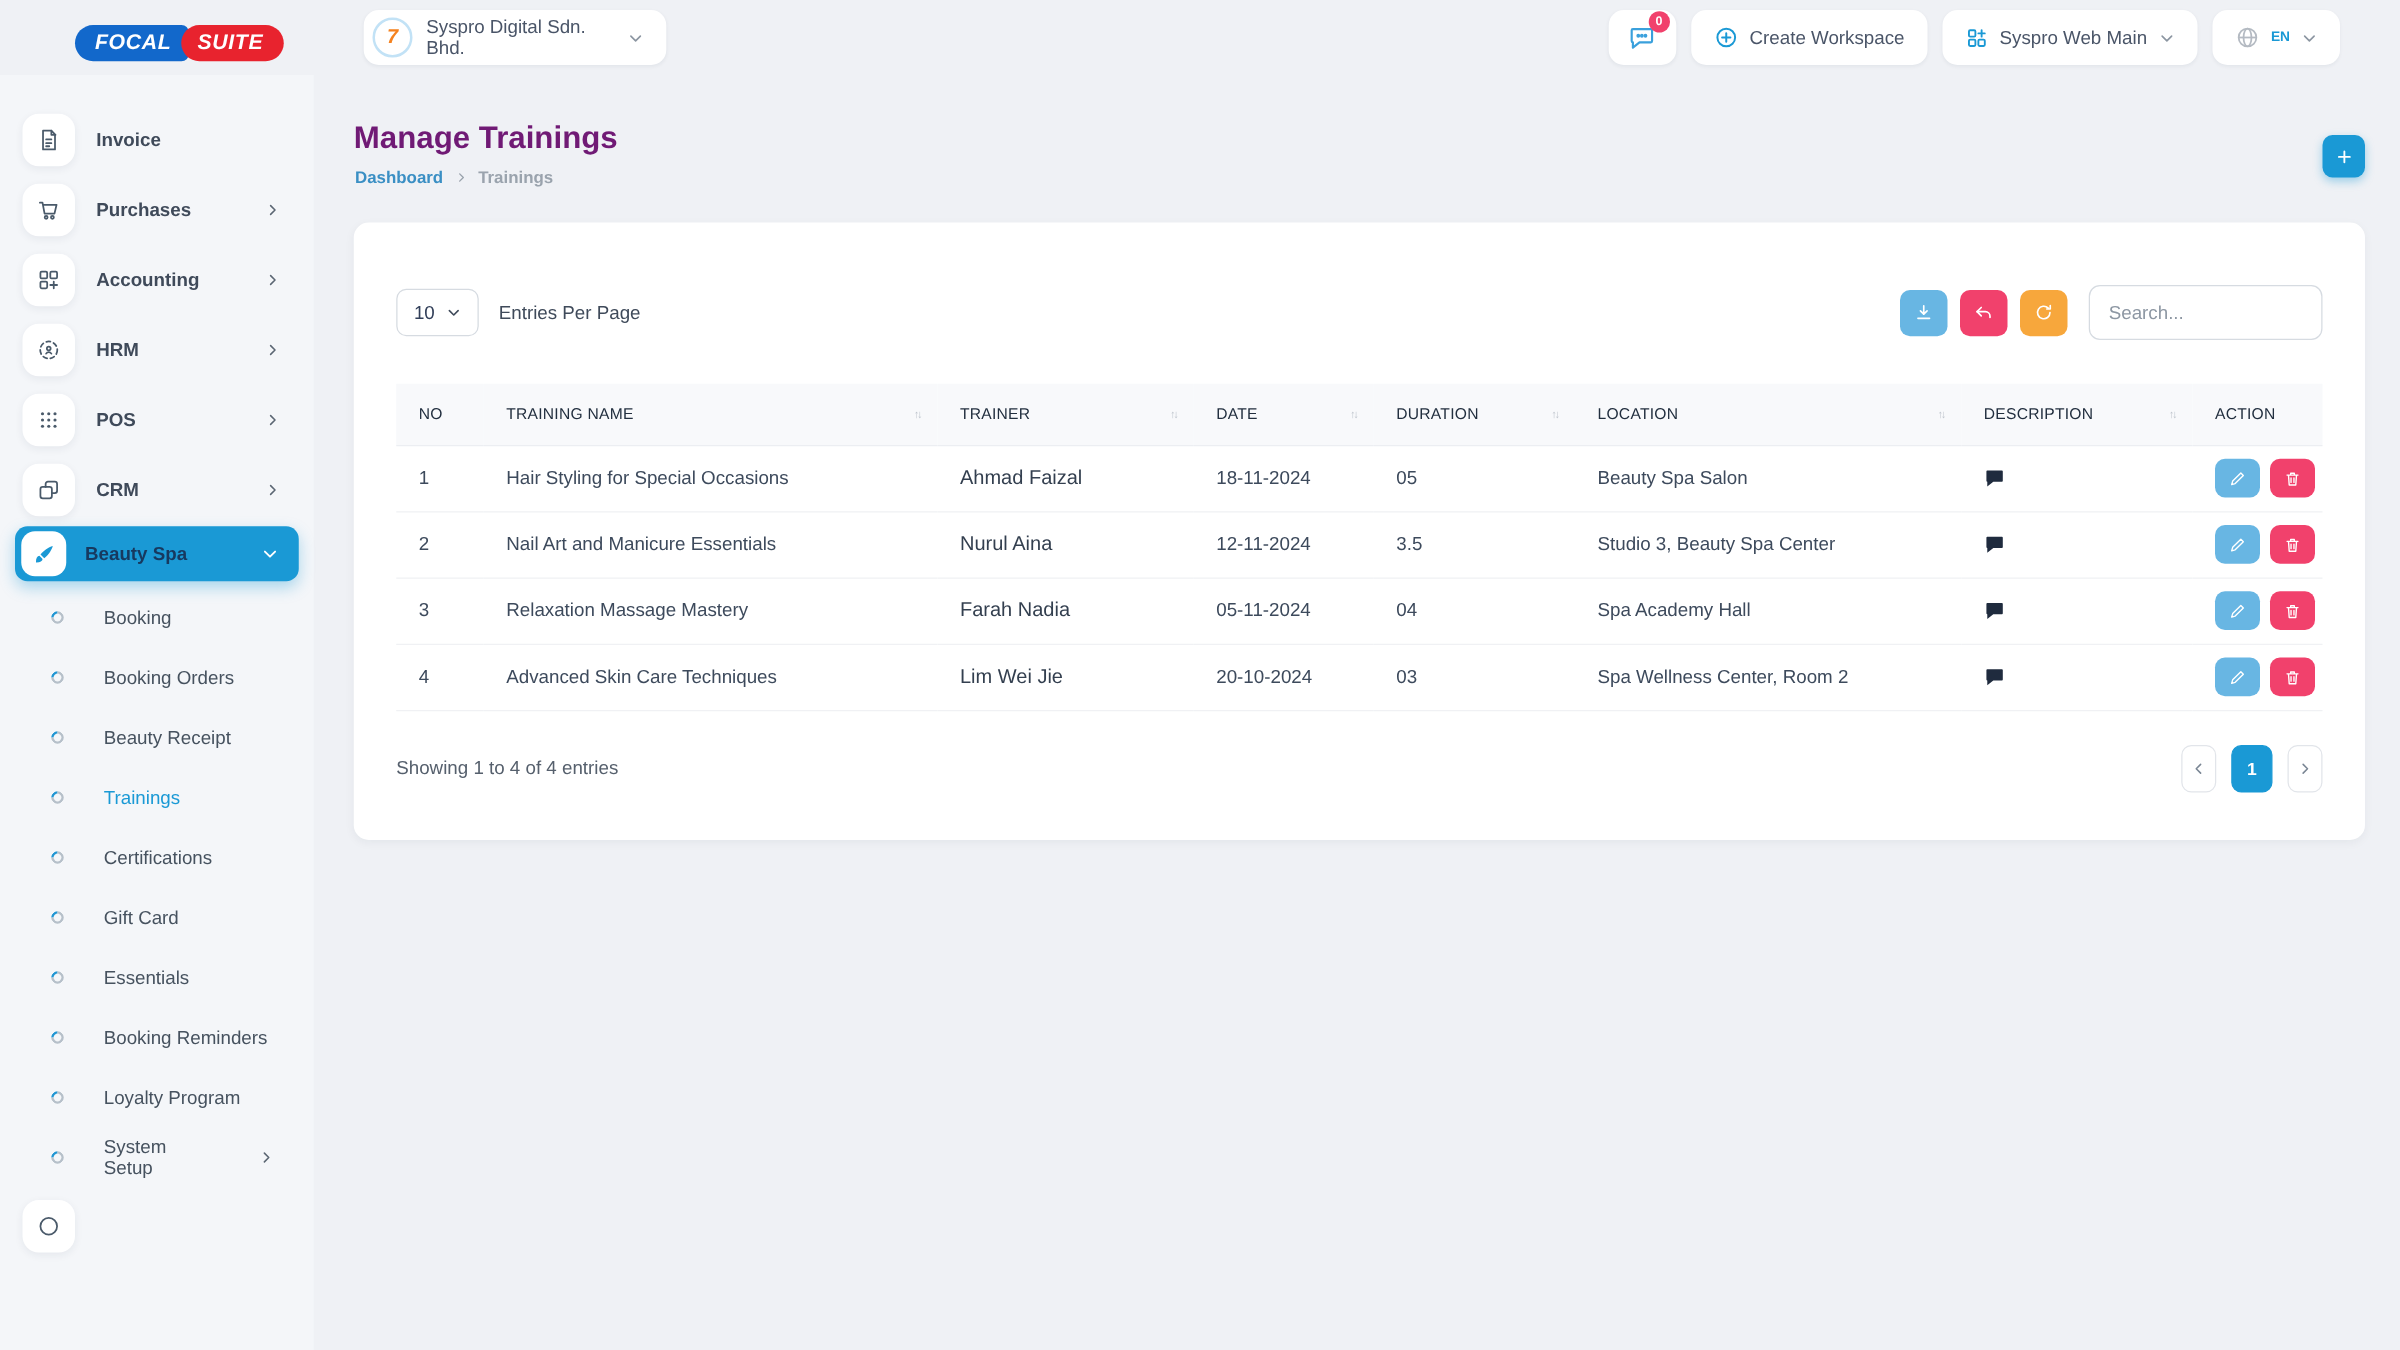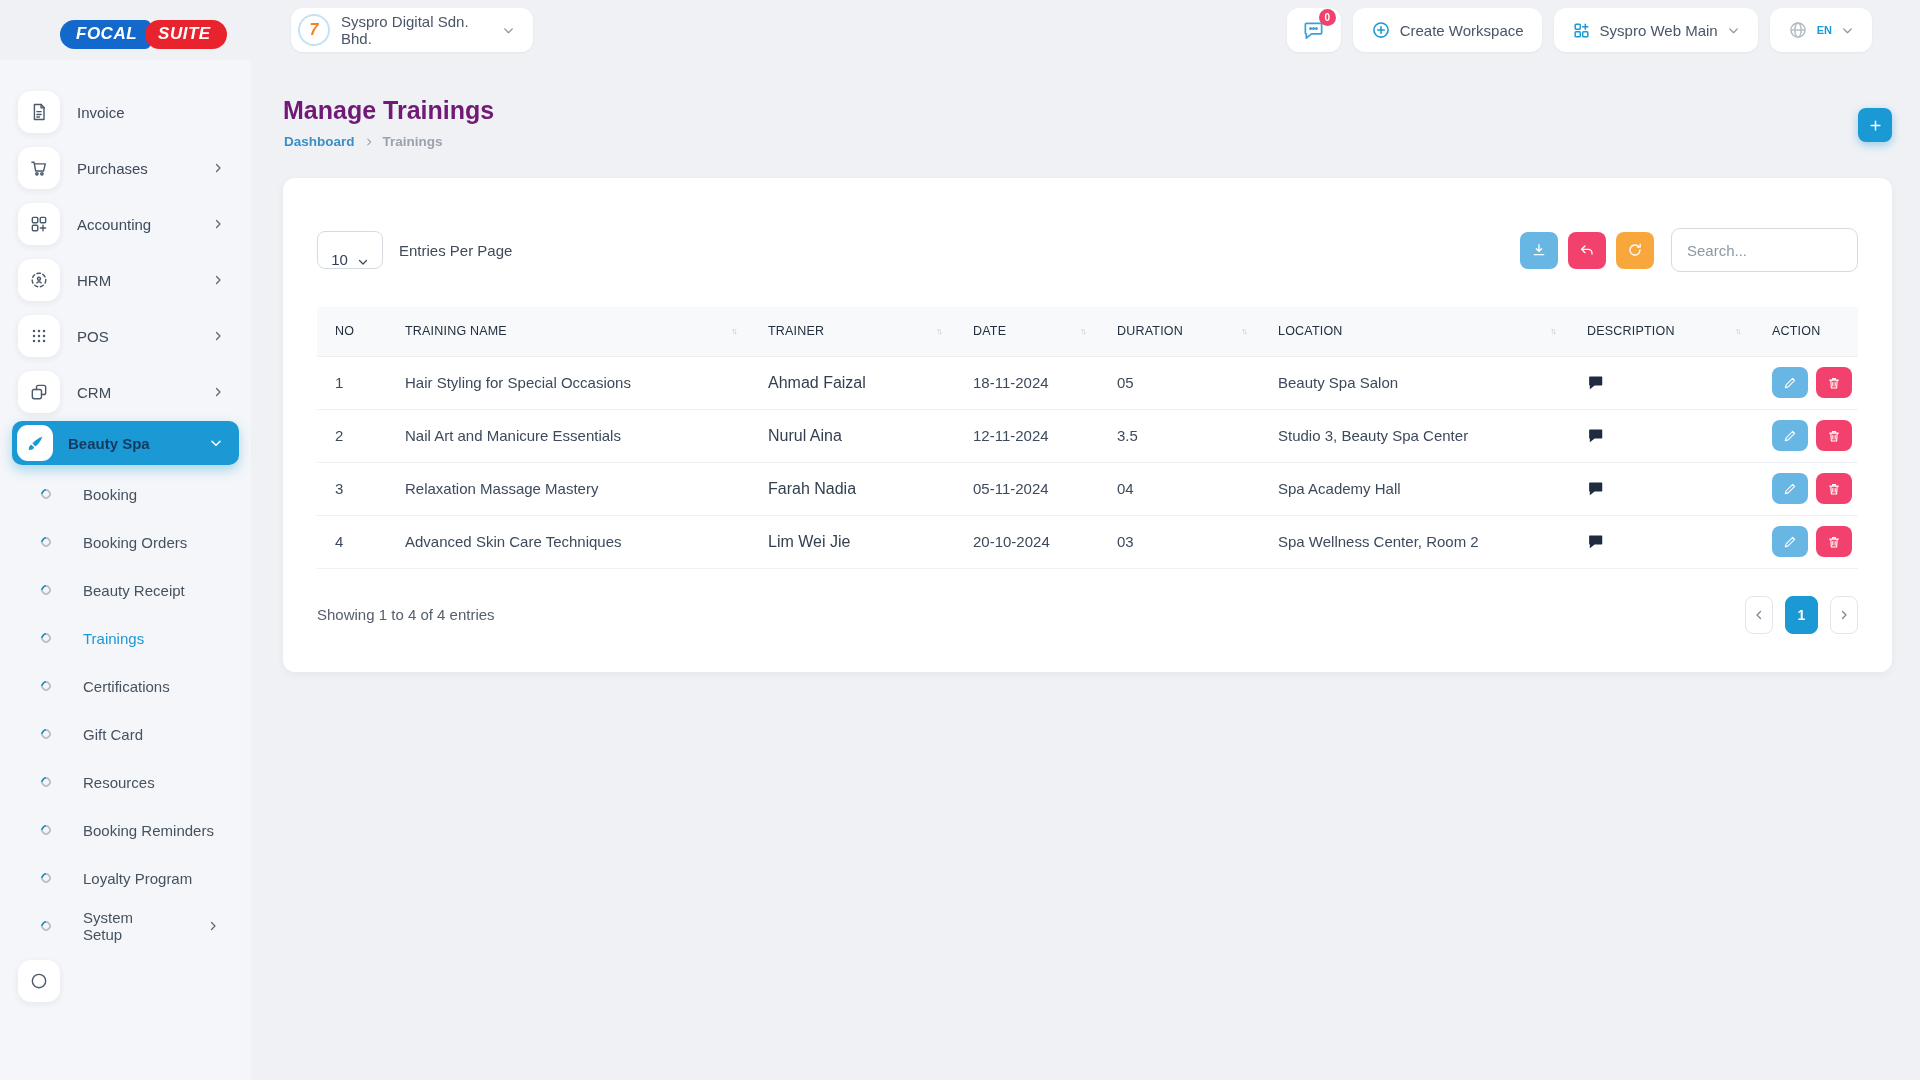--- a/index.html
+++ b/index.html
@@ -25,21 +25,21 @@
     min-width:17px; height:17px; border-radius:9px; display:flex; align-items:center; justify-content:center; }
   .btn-pill { padding:0 18px; gap:9px; font-size:15px; color:#4a5568; }
   .lang-en { color:#1a99d5; font-weight:600; font-size:11px; }
   svg { display:block; }
 
   
   .sidebar { position:absolute; left:0; top:60px; width:251px; height:1020px; padding-top:24px; background:#f4f6f9; }
   .side-item { display:flex; align-items:center; height:56px; padding-left:18px; gap:17px; cursor:pointer; }
   .icon-tile { width:42px; height:42px; background:#fff; border-radius:13px; box-shadow:0 2px 7px rgba(30,45,70,.07);
     display:flex; align-items:center; justify-content:center; flex:0 0 auto; }
-  .side-label { font-size:15px; font-weight:400; color:#3f4a5a; }
+  .side-label { font-size:15px; font-weight:700; color:#3f4a5a; }
   .side-chev { margin-left:auto; margin-right:27px; }
   .group-pill { margin:1px 12px 0 12px; height:44px; background:#1a99d5; border-radius:10px; display:flex;
     align-items:center; padding-left:5px; gap:15px; box-shadow:0 5px 12px rgba(26,153,213,.35); cursor:pointer; }
   .group-pill .icon-tile { width:36px; height:36px; border-radius:11px; box-shadow:none; }
   .group-label { font-size:15px; font-weight:700; color:#17395f; }
   .group-chev { margin-left:auto; margin-right:16px; }
   .sub-list { margin-top:5px; }
   .sub-item { display:flex; align-items:center; height:48px; padding-left:41px; gap:32px; cursor:pointer; }
   .bullet { width:10px; height:10px; border-radius:50%; border:2.5px solid #b6c0ca; border-top-color:#2196d3;
     transform:rotate(-45deg); flex:0 0 auto; }
@@ -55,21 +55,21 @@
   .bc-home { color:#3a8fc4; cursor:pointer; }
   .bc-cur { color:#9aa3ad; }
   .add-btn { position:absolute; top:48px; right:28px; width:34px; height:34px; background:#1a99d5; border:none;
     border-radius:8px; color:#fff; font-size:20px; line-height:1; cursor:pointer; display:flex; align-items:center;
     justify-content:center; box-shadow:0 3px 8px rgba(26,153,213,.4); }
 
   .card { position:absolute; left:32px; right:28px; top:118px; height:494px; background:#fff; border-radius:12px;
     box-shadow:0 2px 8px rgba(20,32,55,.05); padding:50px 34px 0 34px; }
   .toolbar { display:flex; align-items:center; }
   .entries-select { width:66px; height:38px; border:1px solid #d6dbe1; border-radius:8px; background:#fff;
-    display:flex; align-items:flex-end; justify-content:center; gap:9px; font-size:15px; color:#33405a; cursor:pointer; }
+    display:flex; align-items:center; justify-content:center; gap:9px; font-size:15px; color:#33405a; cursor:pointer; }
   .entries-label { margin-left:16px; font-size:15px; color:#3f4a5a; }
   .tool-spacer { flex:1; }
   .tbtn { width:38px; height:37px; border:none; border-radius:8px; display:flex; align-items:center;
     justify-content:center; cursor:pointer; margin-left:10px; }
   .tbtn.dl { background:#68b6e3; }
   .tbtn.undo { background:#f1416c; }
   .tbtn.refresh { background:#f7a73c; }
   .search-input { margin-left:17px; width:187px; height:44px; border:1px solid #d6dbe1; border-radius:9px;
     padding:0 15px; font-size:15px; color:#3f4a5a; font-family:"Liberation Sans", sans-serif; outline:none; }
   .search-input::placeholder { color:#8d97a3; }
@@ -308,21 +308,21 @@
     <div class="sub-item">
       <span class="bullet"></span>
       <span class="sub-label">Certifications</span>
     </div>
     <div class="sub-item">
       <span class="bullet"></span>
       <span class="sub-label">Gift Card</span>
     </div>
     <div class="sub-item">
       <span class="bullet"></span>
-      <span class="sub-label">Resources</span>
+      <span class="sub-label">Essentials</span>
     </div>
     <div class="sub-item">
       <span class="bullet"></span>
       <span class="sub-label">Booking Reminders</span>
     </div>
     <div class="sub-item">
       <span class="bullet"></span>
       <span class="sub-label">Loyalty Program</span>
     </div>
     <div class="sub-item">

